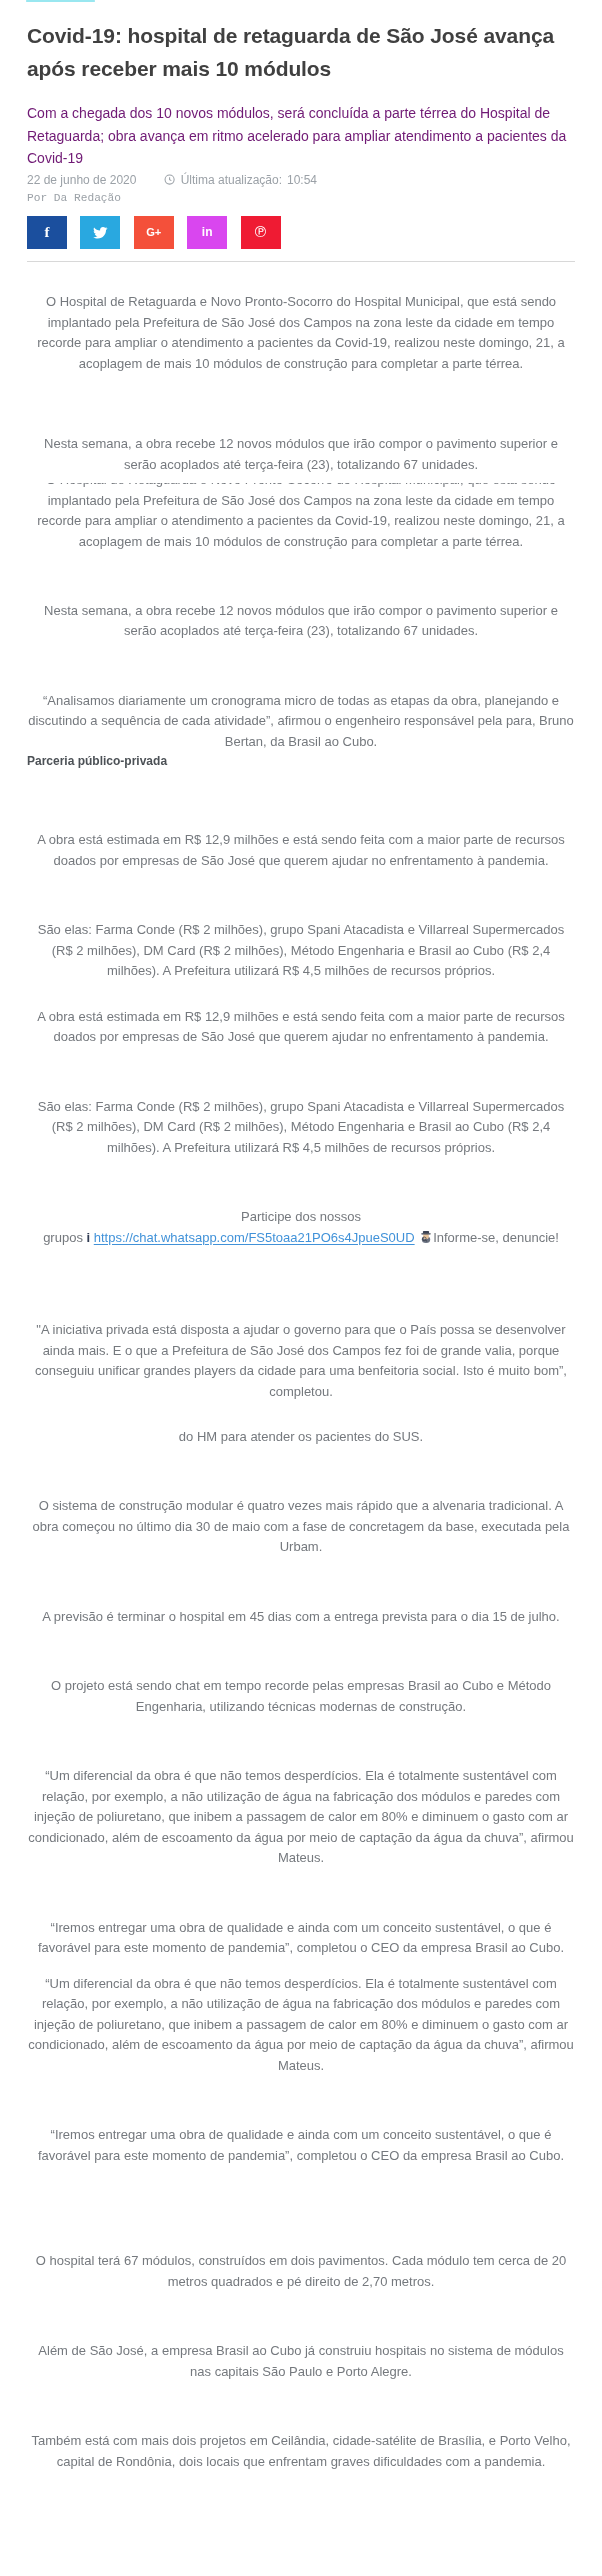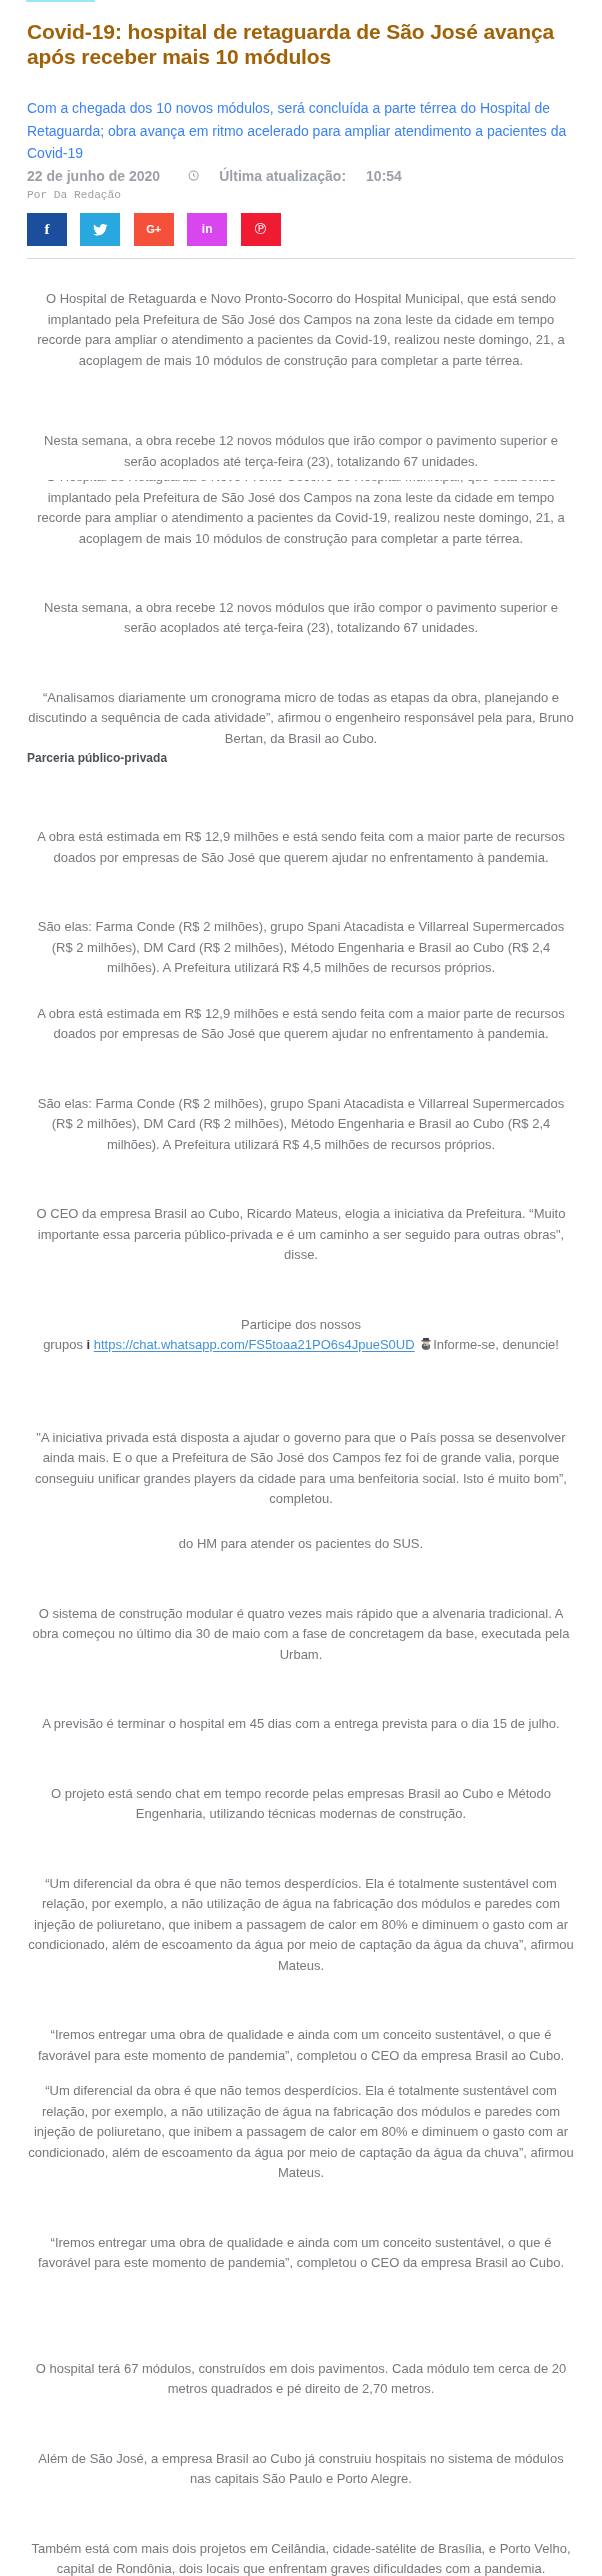--- a/index.html
+++ b/index.html
@@ -16,42 +16,41 @@
   .top-accent {
     position:absolute; left:26px; top:0;
     width:69px; height:1.5px;
     border-radius:0.7px;
   }
   .container { padding:0 27px 3px 27px; }
 
   h1.title {
     margin-top:19.4px;
     font-size:21px;
-    line-height:25px;
+    line-height:33px;
     font-weight:700;
     letter-spacing:-0.1px;
-    color:#a16207;
+    color:#404040;
   }
   p.subtitle {
-    margin-top:28px;
+    margin-top:17px;
     font-size:14px;
     line-height:22.4px;
     font-weight:400;
-    color:#3b82f6;
+    color:#701a75;
   }
   .meta-row {
     margin-top:3px;
     display:flex;
     align-items:center;
     gap:28px;
-    font-size:14px;
+    font-size:12px;
     color:#9ba1a7;
-    font-weight:bold;
-  }
-  .meta-updated { display:inline-flex; align-items:center; gap:20px;justify-content:space-between; }
+  }
+  .meta-updated { display:inline-flex; align-items:center; gap:5px;justify-content:space-between; }
   .clock-icon { width:11.2px; height:11.2px; display:inline-block; }
   .byline {
     margin-top:5.2px;
     font-size:11.2px;
     color:#9ba1a7;
     font-family:Liberation Mono, monospace;
   }
 
   .share-row {
     margin-top:12px;
@@ -180,21 +179,20 @@
   <h2 class="subheading">Parceria público-privada</h2>
 
   <p class="body mt-80">A obra está estimada em R$ 12,9 milhões e está sendo feita com a maior parte de recursos doados por empresas de São José que querem ajudar no enfrentamento à pandemia.</p>
 
   <p class="body">São elas: Farma Conde (R$ 2 milhões), grupo Spani Atacadista e Villarreal Supermercados (R$ 2 milhões), DM Card (R$ 2 milhões), Método Engenharia e Brasil ao Cubo (R$ 2,4 milhões). A Prefeitura utilizará R$ 4,5 milhões de recursos próprios.</p>
 
   <p class="body mt-sm">A obra está estimada em R$ 12,9 milhões e está sendo feita com a maior parte de recursos doados por empresas de São José que querem ajudar no enfrentamento à pandemia.</p>
 
   <p class="body">São elas: Farma Conde (R$ 2 milhões), grupo Spani Atacadista e Villarreal Supermercados (R$ 2 milhões), DM Card (R$ 2 milhões), Método Engenharia e Brasil ao Cubo (R$ 2,4 milhões). A Prefeitura utilizará R$ 4,5 milhões de recursos próprios.</p>
 
-  <p class="body">O CEO da empresa Brasil ao Cubo, Ricardo Mateus, elogia a iniciativa da Prefeitura. “Muito importante essa parceria público-privada e é um caminho a ser seguido para outras obras", disse.</p>
 
   <p class="body">
     <span>Participe dos nossos</span><br>
     <span>grupos</span>
     <span class="wa-marker">i</span>
     <a class="wa-link" href="#">https://chat.whatsapp.com/FS5toaa21PO6s4JpueS0UD</a><svg class="detective-icon" viewBox="0 0 20 20">
        <ellipse cx="10" cy="13.5" rx="6" ry="5" fill="#6b7280"></ellipse>
        <circle cx="10" cy="9" r="4.2" fill="#e8c49c"></circle>
        <rect x="3.2" y="4.6" width="13.6" height="1.8" rx="0.9" fill="#3b4252"></rect>
        <rect x="5.6" y="1.4" width="8.8" height="3.6" rx="1.2" fill="#3b4252"></rect>

